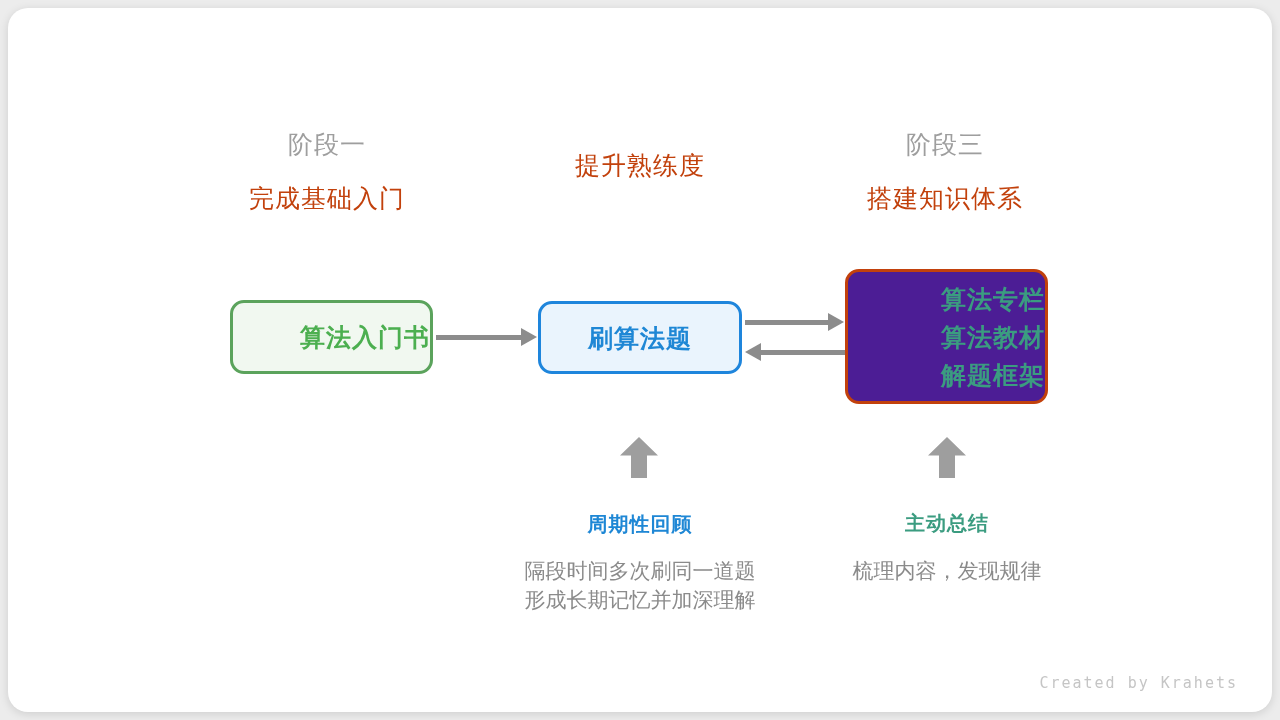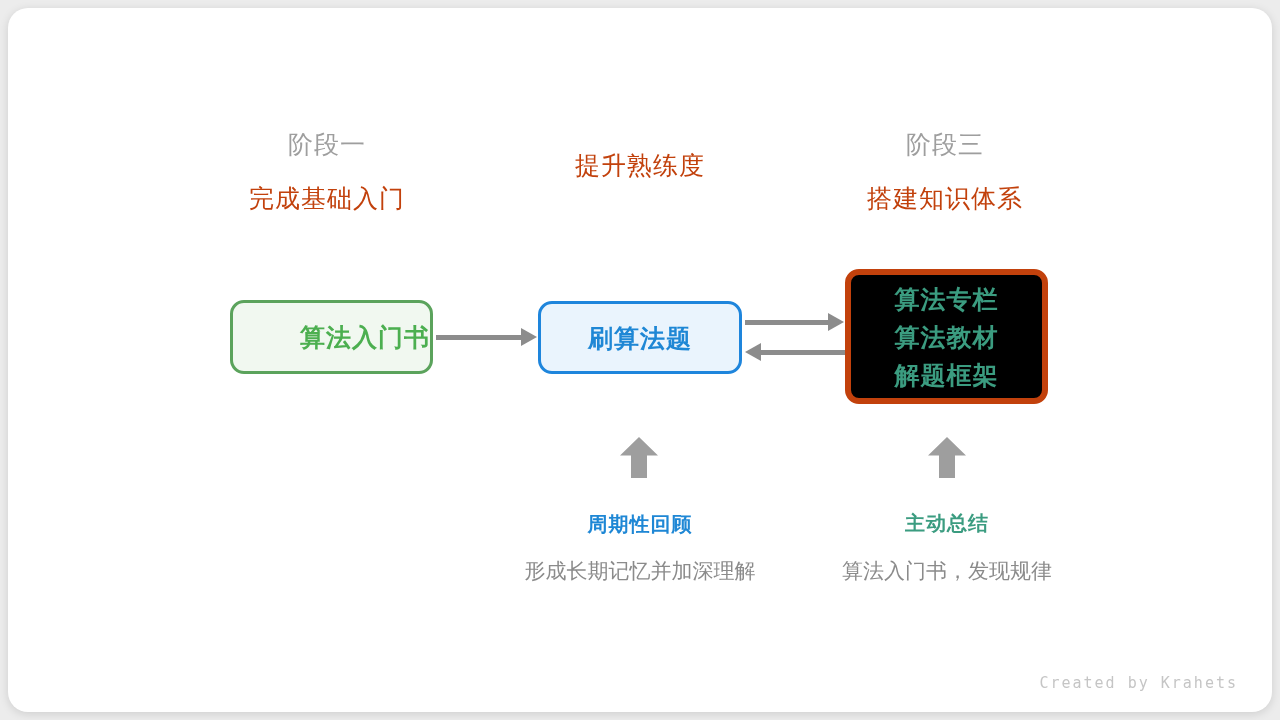--- a/index.html
+++ b/index.html
@@ -41,21 +41,21 @@
     flex-direction: column;
     align-items: center;
     justify-content: center;
     font-size: 25px;
     font-weight: bold;
     letter-spacing: 1px;
     line-height: 38px;
   }
   .node-green  { border: 3px solid #5ba35c; background: #f1f8f0; color: #4caf50; align-items: flex-end; }
   .node-blue   { border: 3px solid #1e85dc; background: #eaf4fd; color: #1e87d5; }
-  .node-teal   { border: 6px solid #c2410c; background: #000000; color: #3b9c80; }
+  .node-teal   { border: 3px solid #c2410c; background: #4c1d95; color: #3b9c80; align-items: flex-end; }
 
   
   .h-line { height: 5px; background: #8c8c8c; }
   .head-right {
     width: 0; height: 0;
     border-left: 16px solid #8c8c8c;
     border-top: 9px solid transparent;
     border-bottom: 9px solid transparent;
   }
   .head-left {
@@ -140,21 +140,22 @@
 <div class="abs head-right" style="left:828px; top:313px;"></div>
 
 <div class="abs h-line" style="left:760px; top:350px; width:85px;"></div>
 <div class="abs head-left" style="left:745px; top:343px;"></div>
 
 <div class="abs up-arrow" style="left:620px; top:437px;"></div>
 <div class="abs up-arrow" style="left:928px; top:437px;"></div>
 
 <div class="abs anno-label blue" style="left:490px; top:511px;">周期性回顾</div>
 <div class="abs anno-desc" style="left:460px; top:556px;">
+  <div>隔段时间多次刷同一道题</div>
   <div>形成长期记忆并加深理解</div>
 </div>
 
 <div class="abs anno-label teal" style="left:797px; top:510px;">主动总结</div>
 <div class="abs anno-desc" style="left:767px; top:556px;">
-  <div>算法入门书，发现规律</div>
+  <div>梳理内容，发现规律</div>
 </div>
 
 <div class="footer">Created by Krahets</div>
 
 </body></html>

